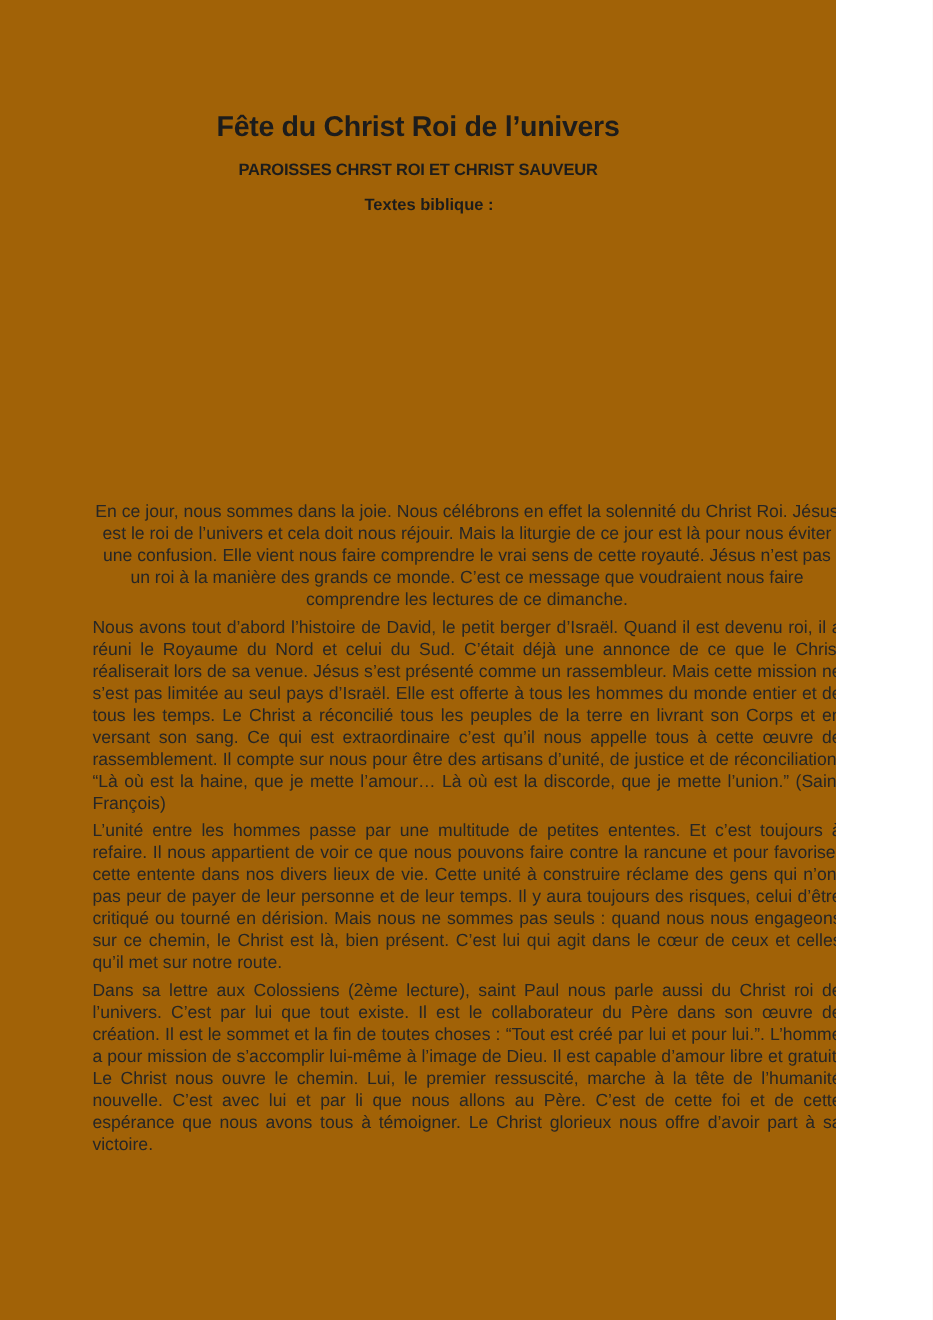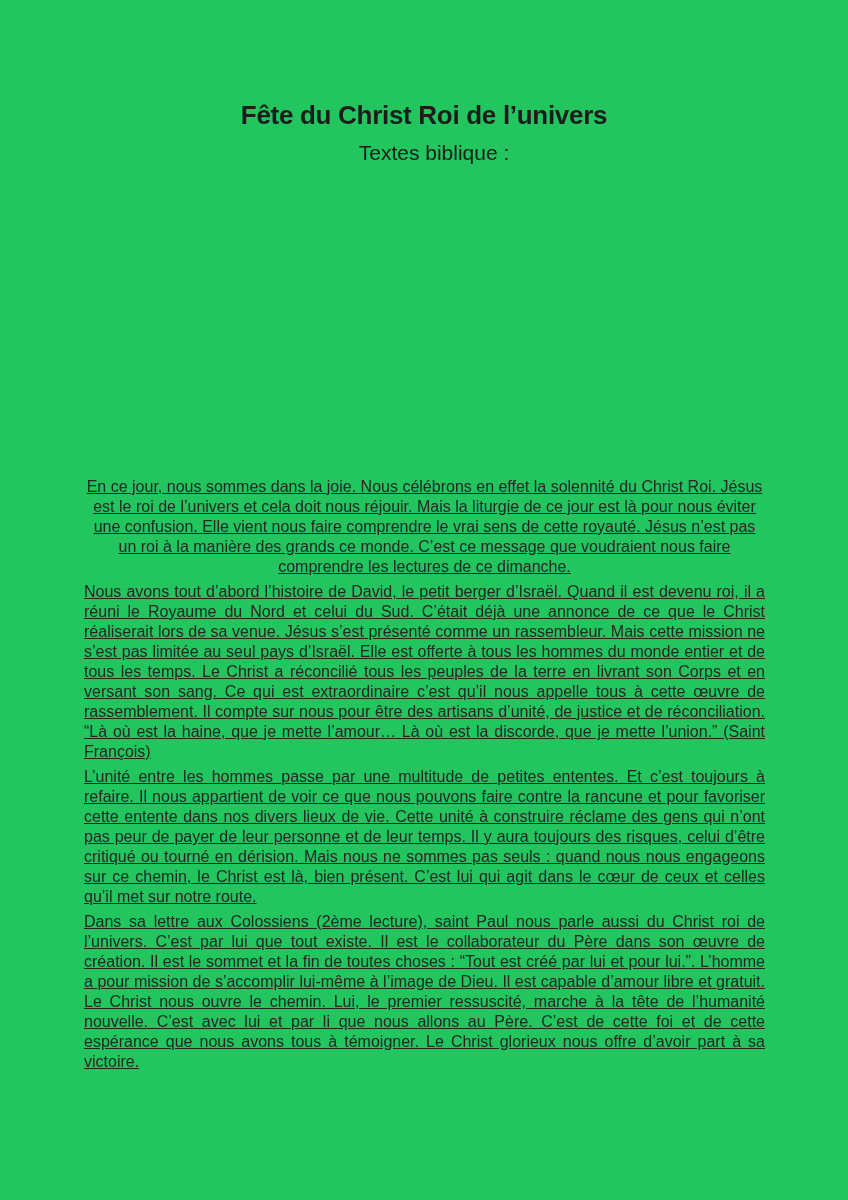--- a/index.html
+++ b/index.html
@@ -2,23 +2,23 @@
 <html><head>
 <meta charset="utf-8">
 <style>
   html, body {
     margin: 0;
     padding: 0;
     background: #ffffff;
   }
   .page {
     position: relative;
-    width: 848px;
+    width: 760px;
     height: 1200px;
-    background: #22c55e;
+    background: #a16207;
     font-family: "Liberation Sans", sans-serif;
     color: #222222;
     overflow: hidden;
   }
   .doc-header {
     position: absolute;
     top: 100px;
     left: 0;
     width: 100%;
     text-align: center;
@@ -33,50 +33,50 @@
   }
   .doc-subtitle {
     margin: 16px 0 0 0;
     font-size: 15px;
     line-height: 18px;
     font-weight: bold;
     letter-spacing: -0.2px;
   }
   .doc-section-label {
     margin: 14px 0 0 0;
-    font-size: 21px;
+    font-size: 15px;
     line-height: 18px;
-    font-weight: normal;
+    font-weight: bold;
     padding-left: 20px;
   }
   .doc-body {
     position: absolute;
-    top: 477px;
+    top: 456px;
     left: 84px;
     width: 681px;
-    text-decoration: underline;
   }
   .para {
     margin: 0 0 5px 0;
     font-size: 16px;
     line-height: 20px;
     text-align: justify;
     color: #262626;
   }
   .para.centered {
     text-align: center;
   }
 </style>
 </head>
 <body>
 
 <div class="page">
 
   <header class="doc-header">
     <h1 class="doc-title">Fête du Christ Roi de l’univers</h1>
+    <h2 class="doc-subtitle">PAROISSES CHRST ROI ET CHRIST SAUVEUR</h2>
     <h3 class="doc-section-label">Textes biblique :</h3>
   </header>
 
   <main class="doc-body">
     <p class="para centered">En ce jour, nous sommes dans la joie. Nous célébrons en effet la solennité du Christ Roi. Jésus est le roi de l’univers et cela doit nous réjouir. Mais la liturgie de ce jour est là pour nous éviter une confusion. Elle vient nous faire comprendre le vrai sens de cette royauté. Jésus n’est pas un roi à la manière des grands ce monde. C’est ce message que voudraient nous faire comprendre les lectures de ce dimanche.</p>
     <p class="para">Nous avons tout d’abord l’histoire de David, le petit berger d’Israël. Quand il est devenu roi, il a réuni le Royaume du Nord et celui du Sud. C’était déjà une annonce de ce que le Christ réaliserait lors de sa venue. Jésus s’est présenté comme un rassembleur. Mais cette mission ne s’est pas limitée au seul pays d’Israël. Elle est offerte à tous les hommes du monde entier et de tous les temps. Le Christ a réconcilié tous les peuples de la terre en livrant son Corps et en versant son sang. Ce qui est extraordinaire c’est qu’il nous appelle tous à cette œuvre de rassemblement. Il compte sur nous pour être des artisans d’unité, de justice et de réconciliation. “Là où est la haine, que je mette l’amour… Là où est la discorde, que je mette l’union.” (Saint François)</p>
     <p class="para">L’unité entre les hommes passe par une multitude de petites ententes. Et c’est toujours à refaire. Il nous appartient de voir ce que nous pouvons faire contre la rancune et pour favoriser cette entente dans nos divers lieux de vie. Cette unité à construire réclame des gens qui n’ont pas peur de payer de leur personne et de leur temps. Il y aura toujours des risques, celui d’être critiqué ou tourné en dérision. Mais nous ne sommes pas seuls : quand nous nous engageons sur ce chemin, le Christ est là, bien présent. C’est lui qui agit dans le cœur de ceux et celles qu’il met sur notre route.</p>
     <p class="para">Dans sa lettre aux Colossiens (2ème lecture), saint Paul nous parle aussi du Christ roi de l’univers. C’est par lui que tout existe. Il est le collaborateur du Père dans son œuvre de création. Il est le sommet et la fin de toutes choses : “Tout est créé par lui et pour lui.”. L’homme a pour mission de s’accomplir lui-même à l’image de Dieu. Il est capable d’amour libre et gratuit. Le Christ nous ouvre le chemin. Lui, le premier ressuscité, marche à la tête de l’humanité nouvelle. C’est avec lui et par li que nous allons au Père. C’est de cette foi et de cette espérance que nous avons tous à témoigner. Le Christ glorieux nous offre d’avoir part à sa victoire.</p>
   </main>
 

